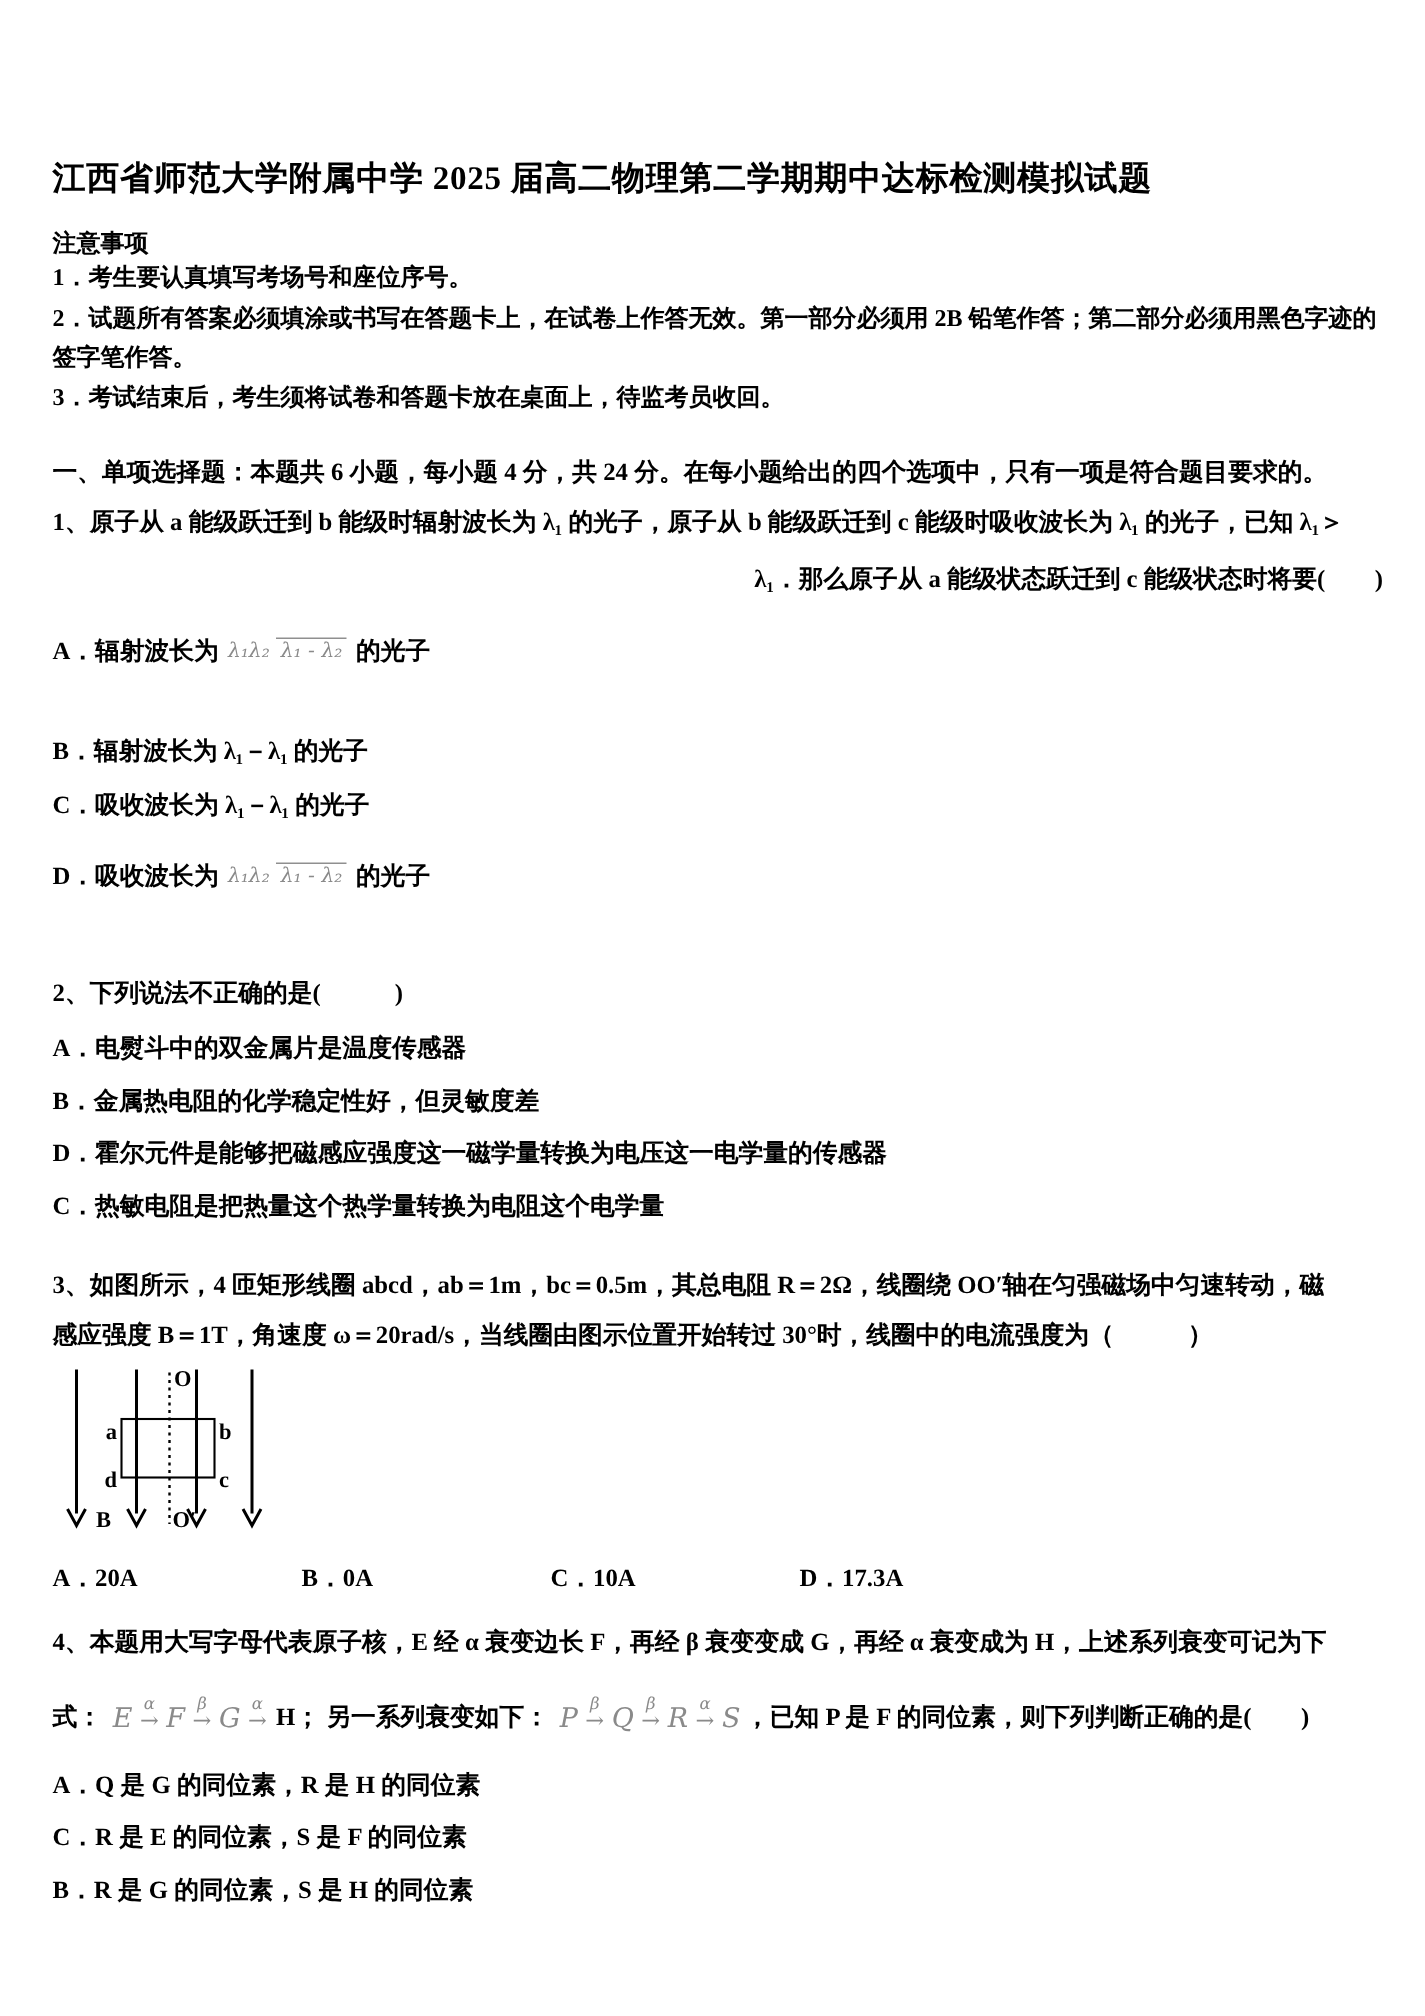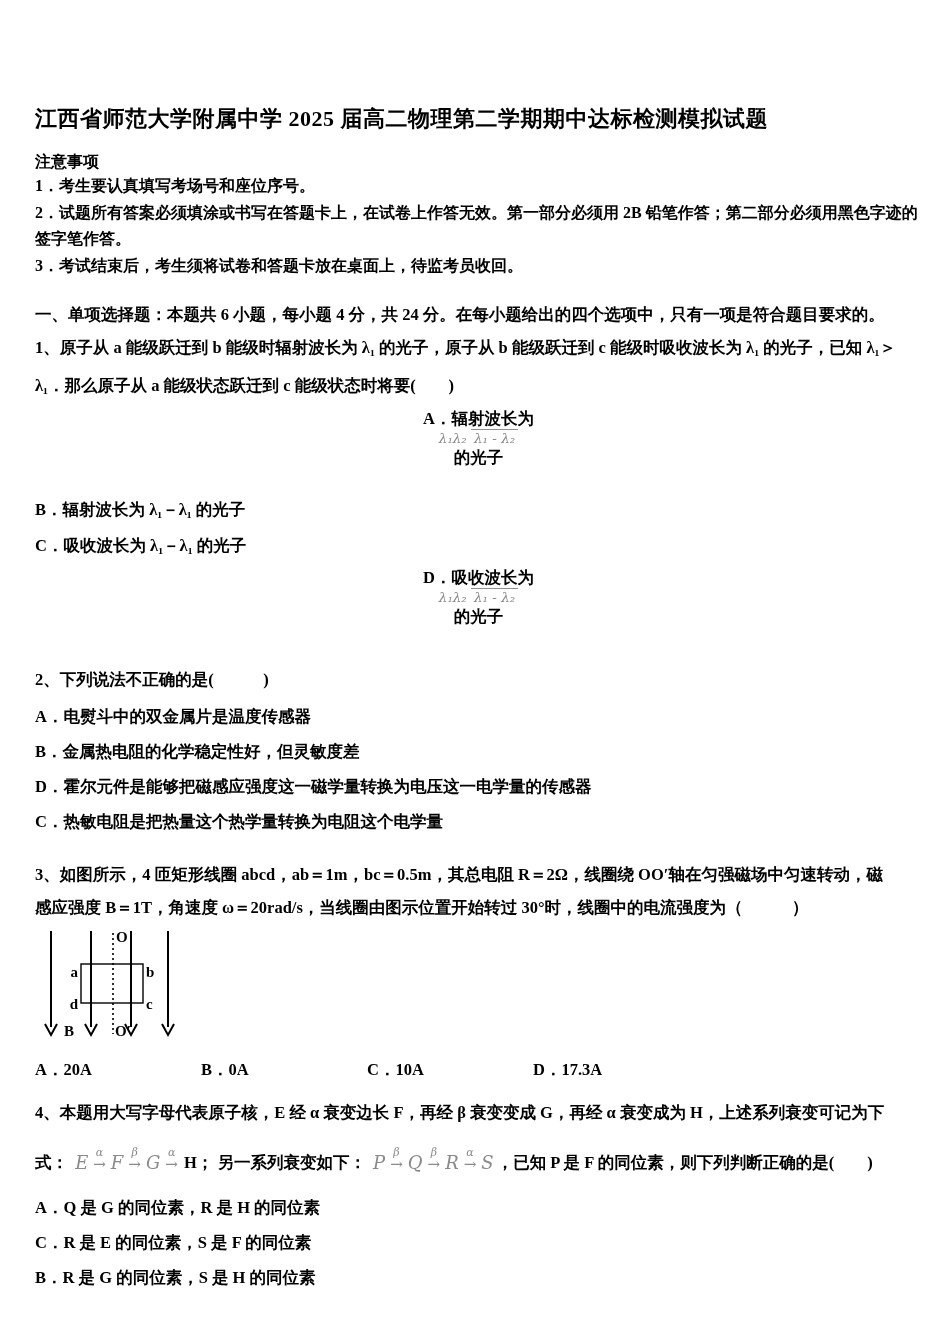--- a/index.html
+++ b/index.html
@@ -20,23 +20,23 @@
     font-weight:bold;
     letter-spacing:0.5px;
     margin:0 0 18px 0;
   }
   p { margin:0; }
   .notice-head { font-size:16px; margin-top:2px; }
   .notice-item { font-size:16px; line-height:26.5px; }
   .section-head { margin-top:24px; line-height:24px; }
   .stem { line-height:24px;font-family:Liberation Serif, serif; }
   .q1s1 { margin-top:9px; }
-  .q1s2 { margin-top:14px; }
+  .q1s2 { margin-top:14px;text-align:right; }
   .optline { margin-top:14px; line-height:22px; }
-  .opt-flex { display:flex; align-items:center; margin-top:10px; min-height:52px;flex-direction:column; }
+  .opt-flex { display:flex; align-items:center; margin-top:10px; min-height:52px; }
   .opt-flex .txt { white-space:pre; }
   .frac {
     display:inline-block;
     text-align:center;
     color:#8a8a8a;
     font-style:italic;
     font-weight:normal;
     font-family:"DejaVu Serif",serif;
     font-size:13.5px;
     line-height:1.25;

